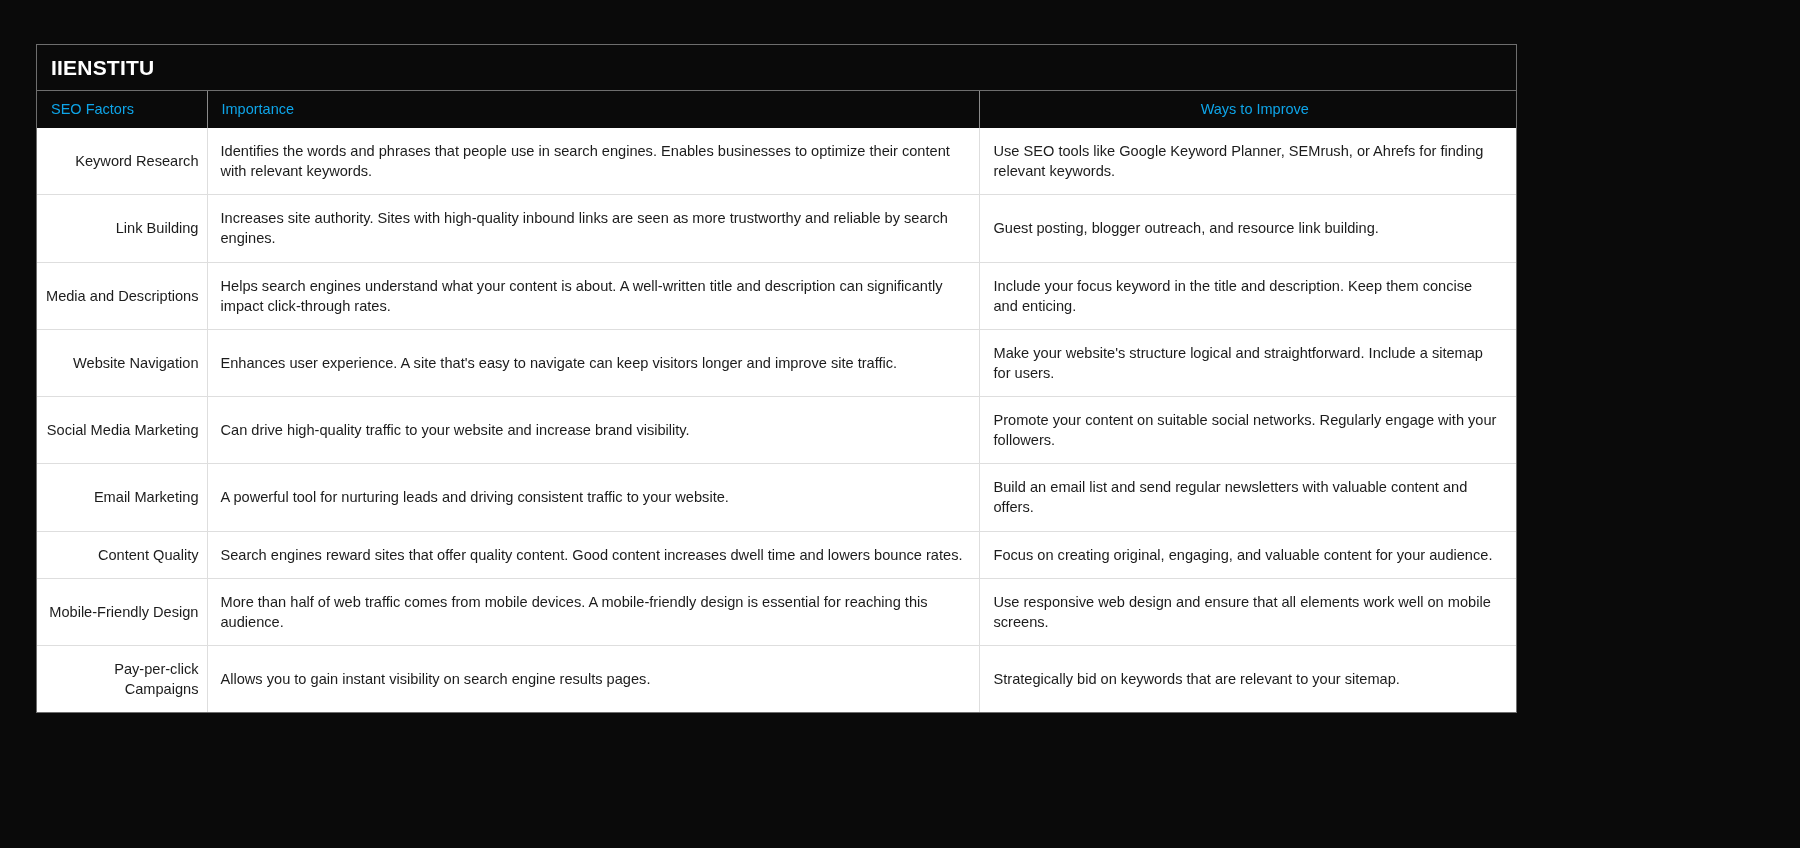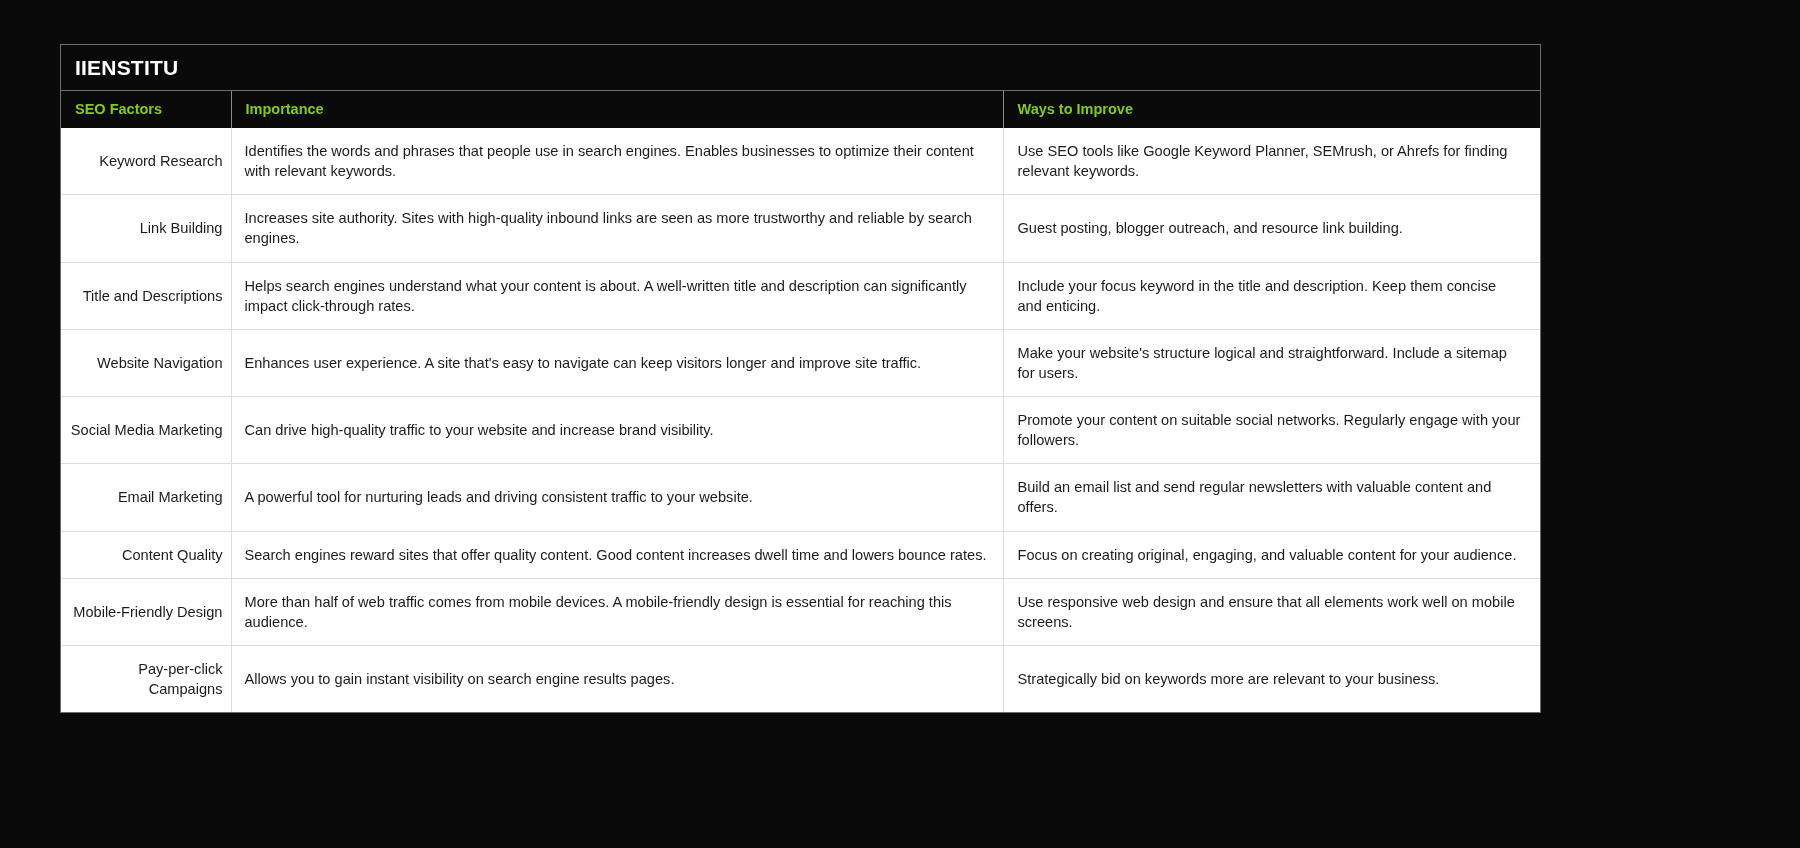--- a/index.html
+++ b/index.html
@@ -15,21 +15,21 @@
 
   #page {
     position: relative;
     width: 1800px;
     height: 848px;
     background: #0a0a0a;
   }
 
   #table-card {
     position: absolute;
-    left: 60px;
+    left: 36px;
     top: 44px;
     width: 1481px;
     background: #ffffff;
     border: 1px solid #6e6e6e;
     box-sizing: border-box;
   }
 
   
   .brand-bar {
     background: #0a0a0a;
@@ -57,31 +57,31 @@
   }
 
   table.seo-table col.c1 { width: 170px; }
   table.seo-table col.c2 { width: 772px; }
   table.seo-table col.c3 { width: 537px; }
 
   thead tr.header-row {
     background: #0a0a0a;
   }
   thead th {
-    color: #84cc16;
+    color: #0ea5e9;
     font-size: 14.5px;
-    font-weight: bold;
+    font-weight: normal;
     text-align: left;
     padding: 10px 0 11px 14px;
     border-right: 1px solid #8a8a8a;
     box-sizing: border-box;
     vertical-align: middle;
     white-space: nowrap;
   }
-  thead th:last-child { border-right: none; }
+  thead th:last-child { border-right: none; text-align: center; }
 
   tbody tr.data-row {
     background: #ffffff;
   }
   tbody td {
     color: #1c1c1c;
     font-size: 14.6px;
     line-height: 1.38;
     text-align: left;
     vertical-align: middle;
@@ -135,21 +135,21 @@
             <td class="factor-cell">Keyword Research</td>
             <td class="importance-cell">Identifies the words and phrases that people use in search engines. Enables businesses to optimize their content with relevant keywords.</td>
             <td class="improve-cell">Use SEO tools like Google Keyword Planner, SEMrush, or Ahrefs for finding relevant keywords.</td>
           </tr>
           <tr class="data-row">
             <td class="factor-cell">Link Building</td>
             <td class="importance-cell">Increases site authority. Sites with high-quality inbound links are seen as more trustworthy and reliable by search engines.</td>
             <td class="improve-cell">Guest posting, blogger outreach, and resource link building.</td>
           </tr>
           <tr class="data-row">
-            <td class="factor-cell">Title and Descriptions</td>
+            <td class="factor-cell">Media and Descriptions</td>
             <td class="importance-cell">Helps search engines understand what your content is about. A well-written title and description can significantly impact click-through rates.</td>
             <td class="improve-cell">Include your focus keyword in the title and description. Keep them concise and enticing.</td>
           </tr>
           <tr class="data-row">
             <td class="factor-cell">Website Navigation</td>
             <td class="importance-cell">Enhances user experience. A site that's easy to navigate can keep visitors longer and improve site traffic.</td>
             <td class="improve-cell">Make your website's structure logical and straightforward. Include a sitemap for users.</td>
           </tr>
           <tr class="data-row">
             <td class="factor-cell">Social Media Marketing</td>
@@ -167,19 +167,19 @@
             <td class="improve-cell">Focus on creating original, engaging, and valuable content for your audience.</td>
           </tr>
           <tr class="data-row">
             <td class="factor-cell">Mobile-Friendly Design</td>
             <td class="importance-cell">More than half of web traffic comes from mobile devices. A mobile-friendly design is essential for reaching this audience.</td>
             <td class="improve-cell">Use responsive web design and ensure that all elements work well on mobile screens.</td>
           </tr>
           <tr class="data-row">
             <td class="factor-cell">Pay-per-click Campaigns</td>
             <td class="importance-cell">Allows you to gain instant visibility on search engine results pages.</td>
-            <td class="improve-cell">Strategically bid on keywords more are relevant to your business.</td>
+            <td class="improve-cell">Strategically bid on keywords that are relevant to your sitemap.</td>
           </tr>
         </tbody>
     </table>
 
   </div>
 </div>
 
 </body></html>

